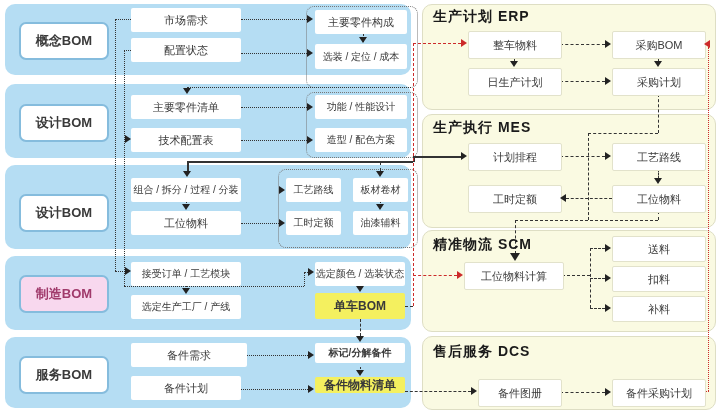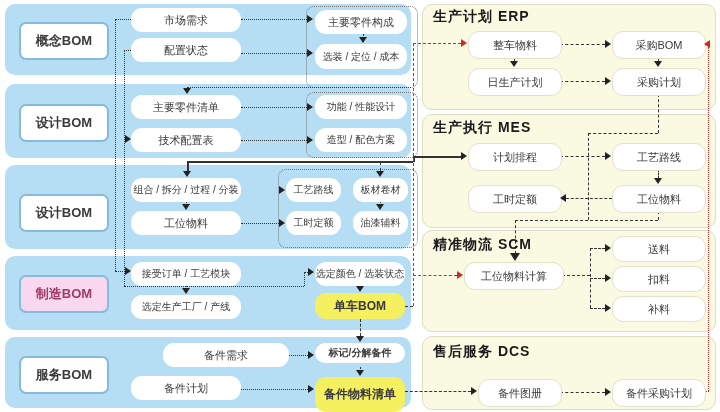--- a/index.html
+++ b/index.html
@@ -3,21 +3,21 @@
 <meta charset="utf-8">
 <style>
   html,body{margin:0;padding:0;background:#fff;}
   #stage{position:relative;width:720px;height:412px;background:#fff;overflow:hidden;
          font-family:"Liberation Sans","DejaVu Sans",sans-serif;}
   .band{position:absolute;background:#B5DDF3;border-radius:10px;}
   .bom{position:absolute;width:86px;height:34px;background:#fff;border:2px solid #85BCDD;
        border-radius:7px;display:flex;align-items:center;justify-content:center;
        font-weight:bold;font-size:13px;color:#3a3a3a;z-index:5;}
   .bom.pink{background:#F8D8EE;color:#A03A6B;}
-  .node{position:absolute;background:#fff;border-radius:11px;display:flex;align-items:center;
+  .node{position:absolute;background:#fff;border-radius:2px;display:flex;align-items:center;
         justify-content:center;font-size:11px;color:#3a3a3a;white-space:nowrap;z-index:4;}
   .node.sm{font-size:10px;}
   .node.yl{background:#F4F05F;font-weight:600;font-size:12px;}
   .node.rp{border:1px solid #E2E2CB;}
   .panel{position:absolute;background:#FAFAE2;border:1px solid #DEDEC4;border-radius:10px;z-index:1;}
   .ptitle{position:absolute;font-weight:bold;font-size:14px;color:#1a1a1a;letter-spacing:1px;z-index:5;}
   .grp{position:absolute;border:1px dotted #777;border-radius:8px;z-index:2;}
   .hl{position:absolute;height:0;border-top:1px dotted #333;z-index:3;}
   .vl{position:absolute;width:0;border-left:1px dotted #333;z-index:3;}
   .hl.dash{border-top-style:dashed;} .vl.dash{border-left-style:dashed;}
@@ -76,24 +76,24 @@
   <div class="node sm" style="left:286px;top:178px;width:55px;height:24px;">工艺路线</div>
   <div class="node sm" style="left:286px;top:211px;width:55px;height:24px;">工时定额</div>
   <div class="node sm" style="left:353px;top:178px;width:55px;height:24px;">板材卷材</div>
   <div class="node sm" style="left:353px;top:211px;width:55px;height:24px;">油漆辅料</div>
 
   <div class="node sm" style="left:131px;top:262px;width:110px;height:24px;">接受订单 / 工艺模块</div>
   <div class="node sm" style="left:131px;top:295px;width:110px;height:24px;">选定生产工厂 / 产线</div>
   <div class="node sm" style="left:315px;top:262px;width:90px;height:24px;">选定颜色 / 选装状态</div>
   <div class="node yl" style="left:315px;top:293px;width:90px;height:26px;">单车BOM</div>
 
-  <div class="node" style="left:131px;top:343px;width:126px;height:24px;margin-left:32px;">备件需求</div>
+  <div class="node" style="left:131px;top:343px;width:116px;height:24px;">备件需求</div>
   <div class="node" style="left:131px;top:376px;width:110px;height:24px;">备件计划</div>
   <div class="node sm" style="left:315px;top:343px;width:90px;height:20px;font-weight:bold;">标记/分解备件</div>
-  <div class="node yl" style="left:315px;top:377px;width:90px;height:35px;">备件物料清单</div>
+  <div class="node yl" style="left:315px;top:377px;width:90px;height:16px;">备件物料清单</div>
 
   <div class="node rp" style="left:468px;top:31px;width:92px;height:26px;">整车物料</div>
   <div class="node rp" style="left:612px;top:31px;width:92px;height:26px;">采购BOM</div>
   <div class="node rp" style="left:468px;top:68px;width:92px;height:26px;">日生产计划</div>
   <div class="node rp" style="left:612px;top:68px;width:92px;height:26px;">采购计划</div>
 
   <div class="node rp" style="left:468px;top:143px;width:92px;height:26px;">计划排程</div>
   <div class="node rp" style="left:612px;top:143px;width:92px;height:26px;">工艺路线</div>
   <div class="node rp" style="left:468px;top:185px;width:92px;height:26px;">工时定额</div>
   <div class="node rp" style="left:612px;top:185px;width:92px;height:26px;">工位物料</div>

